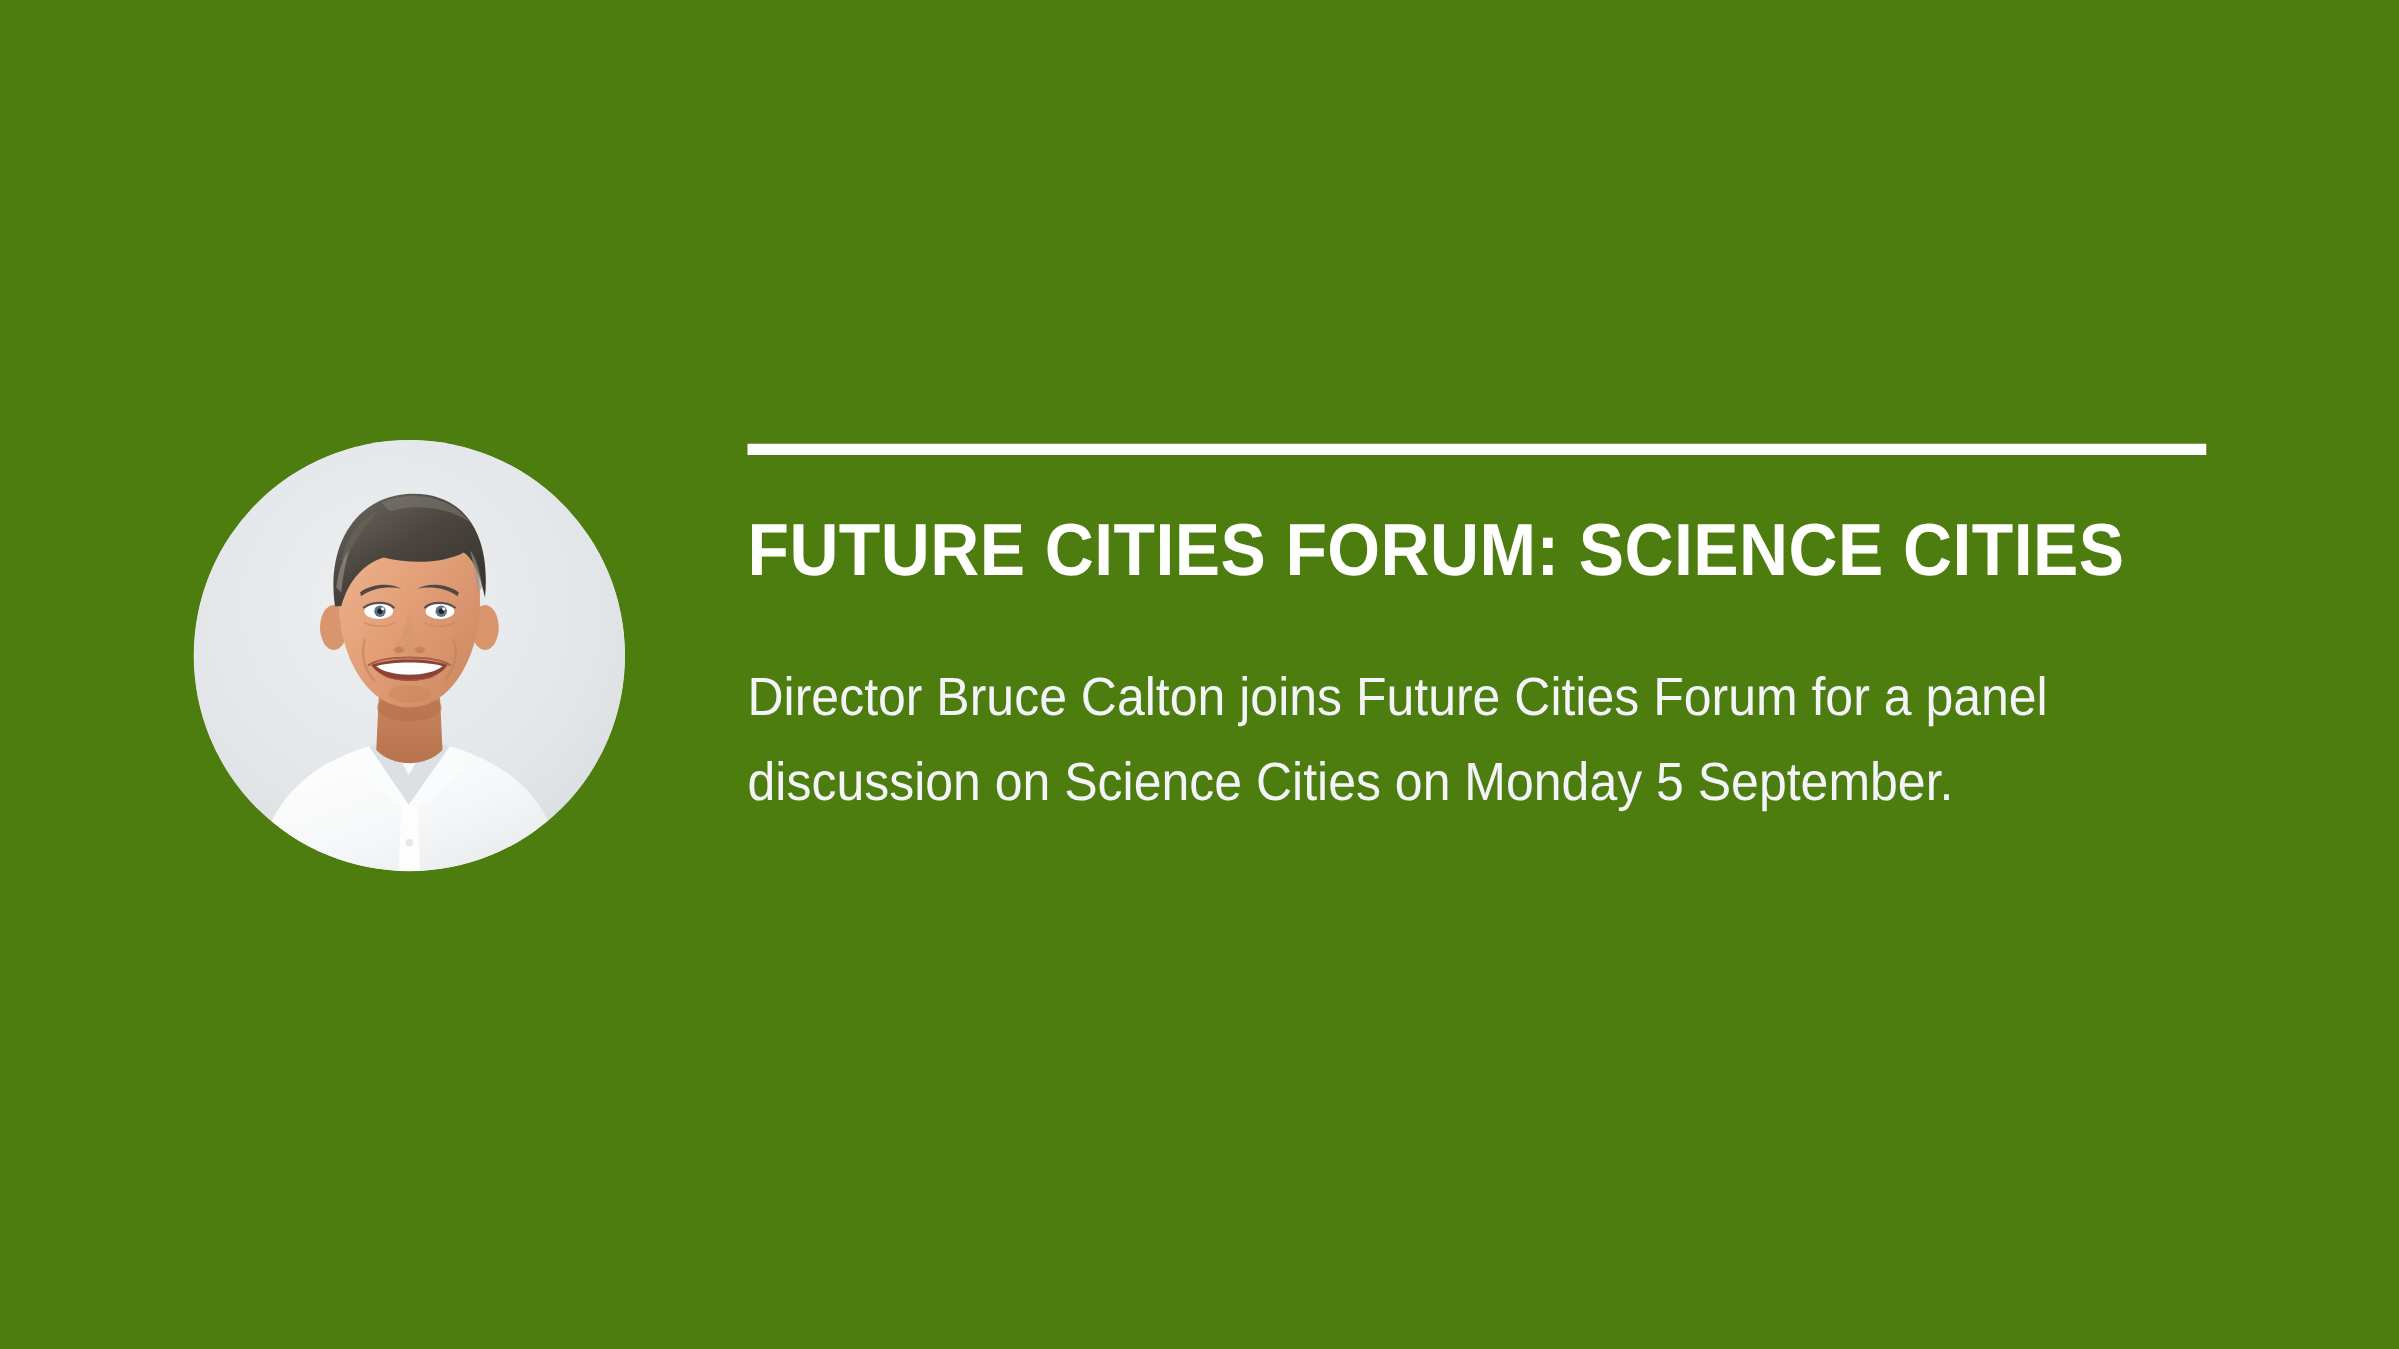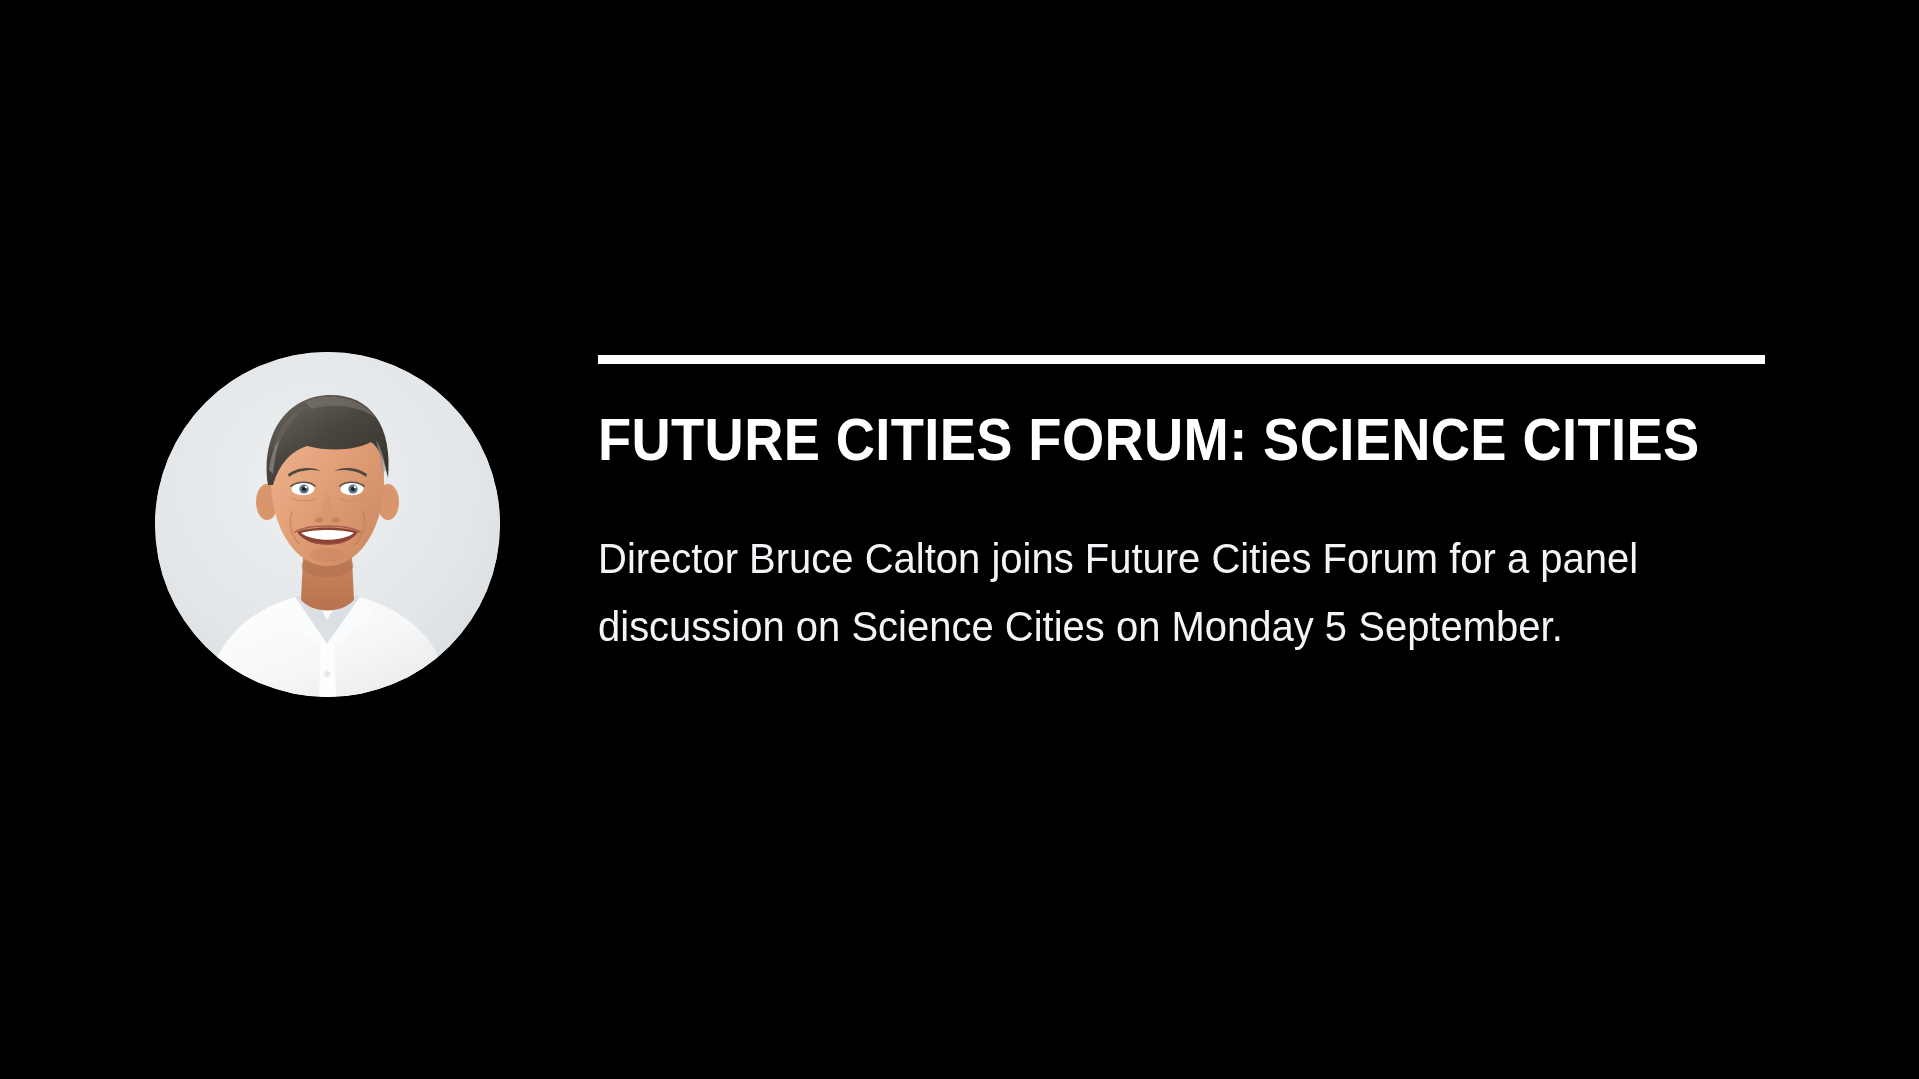--- a/index.html
+++ b/index.html
@@ -12,21 +12,21 @@
 
   body {
     background: #000A2C;
     font-family: "Liberation Sans", sans-serif;
     position: relative;
   }
 
   .promo-card {
     position: absolute;
     inset: 0;
-    background: #000000;
+    background: #4d7c0f;
   }
 
   
   .portrait-wrap {
     position: absolute;
     left: 155px;
     top: 352px;
     width: 345px;
     height: 345px;
     border-radius: 50%;

